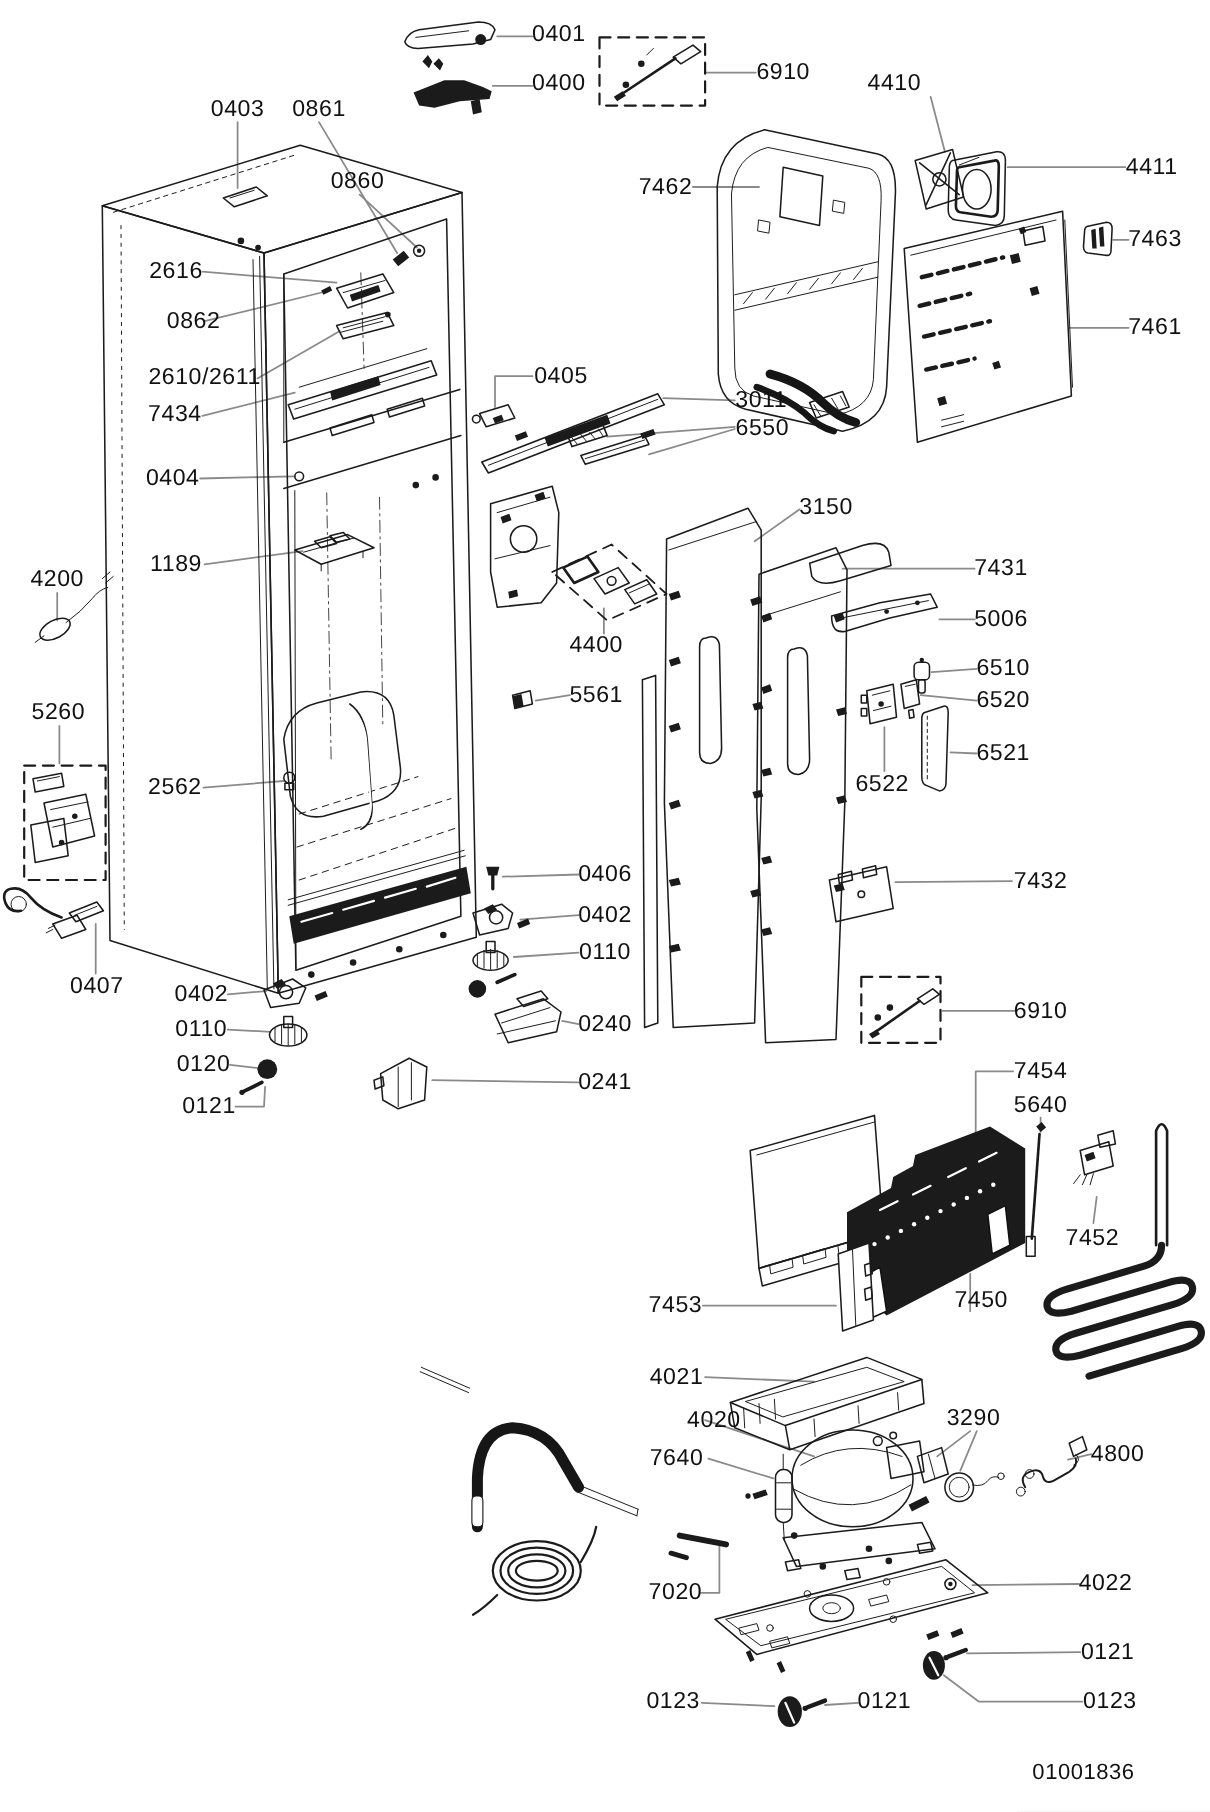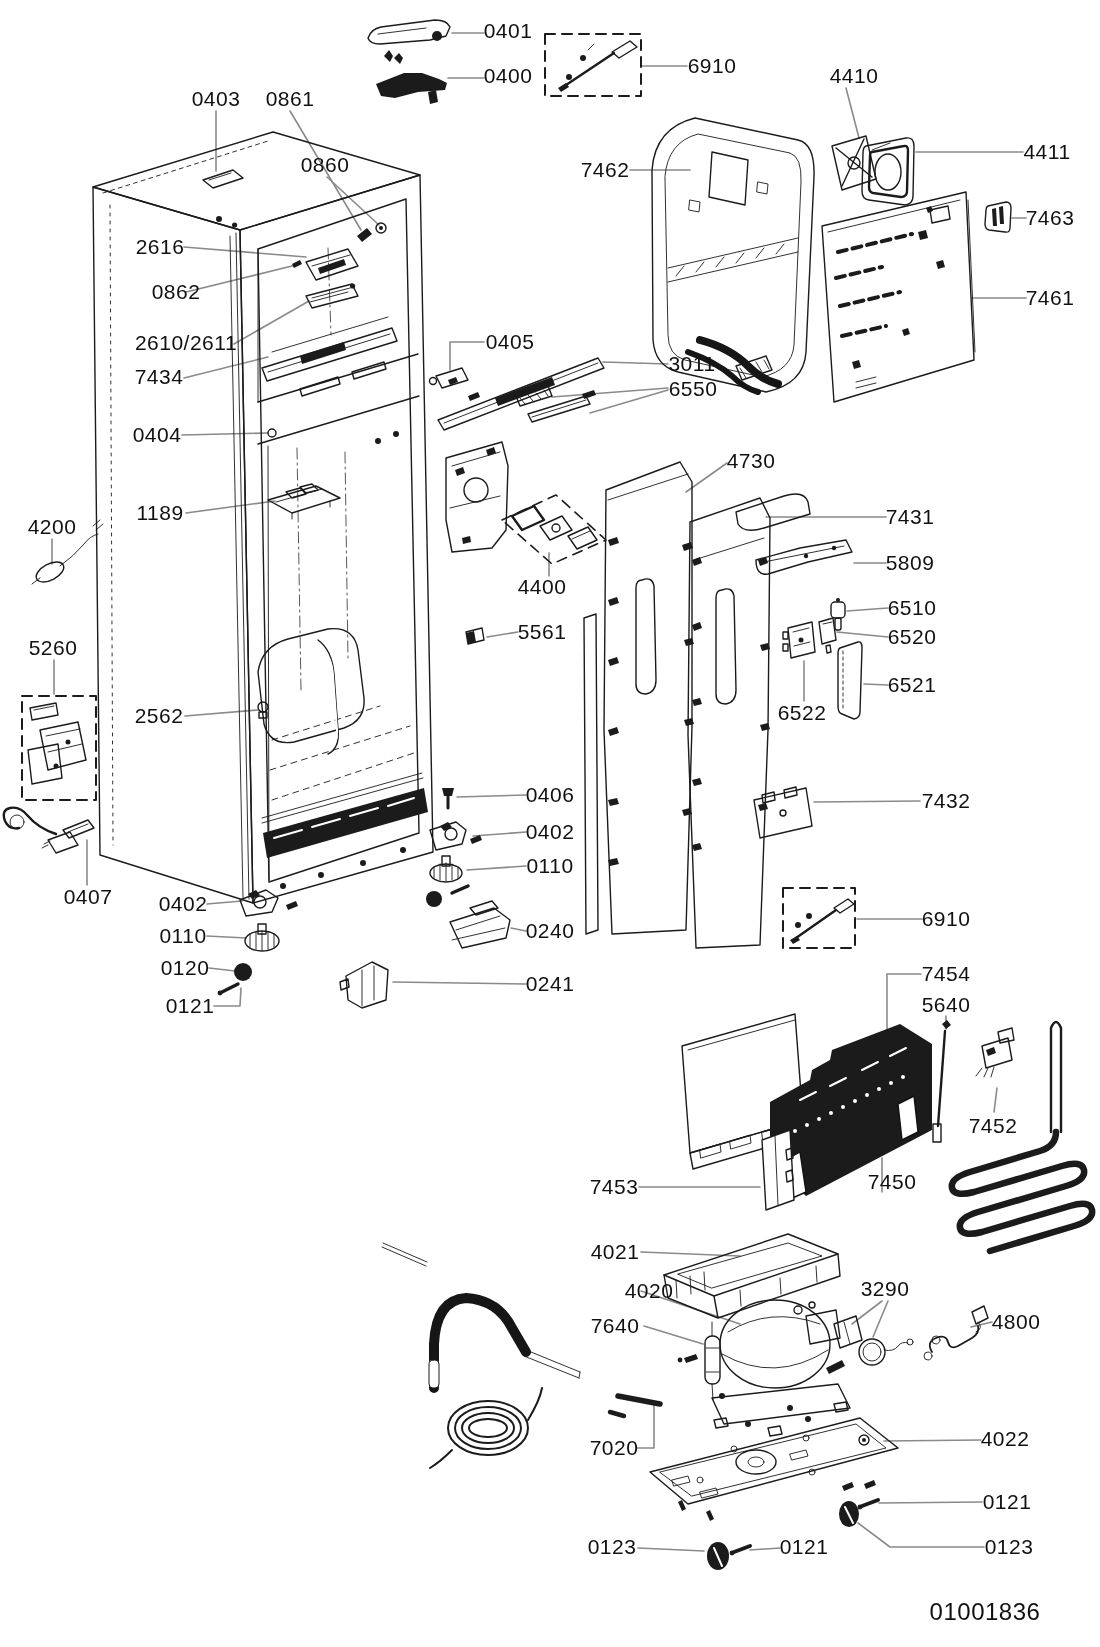--- a/index.html
+++ b/index.html
@@ -17,21 +17,21 @@
   .art .dash{stroke-dasharray:10 7;stroke-width:2;}
   .art .dashdot{stroke-dasharray:11 4 2 4;stroke-width:0.9;stroke:#444;}
   .art .thin{stroke-width:0.9;}
   .art .thick{stroke-width:2.4;}
   .art .tube{stroke-width:8;stroke:#161616;}
   .art .wdash{stroke:#ffffff;stroke-width:2;}
   .lbl{
     position:absolute;transform:translate(-50%,-50%);
     font-size:21px;color:#111;white-space:nowrap;letter-spacing:0.5px;
   }
-  .doccode{font-size:24px;}
+  .doccode{font-size:20px;}
 </style>
 </head>
 <body>
 
 <div class="stage">
 
 <svg class="art" viewBox="0 0 1100 1647">
 
   <g>
     <path class="leader" d="M452,33 H484"></path>
@@ -544,39 +544,39 @@
     <ellipse class="thin" style="stroke-width:2" cx="488" cy="1428" rx="19" ry="9"></ellipse>
     <path class="thin" style="stroke-width:2" d="M528,1420 Q540,1400 542,1388"></path>
     <path class="thin" style="stroke-width:2" d="M452,1450 Q440,1462 430,1468"></path>
   </g>
 
 </svg>
 
 <span class="lbl" style="left:508px;top:31px">0401</span>
 <span class="lbl" style="left:508px;top:76px">0400</span>
 <span class="lbl" style="left:712px;top:66px">6910</span>
-<span class="lbl" style="left:854px;top:76px">4410</span>
+<span class="lbl" style="left:813px;top:76px">4410</span>
 <span class="lbl" style="left:605px;top:170px">7462</span>
 <span class="lbl" style="left:1047px;top:152px">4411</span>
 <span class="lbl" style="left:1050px;top:218px">7463</span>
 <span class="lbl" style="left:1050px;top:298px">7461</span>
 <span class="lbl" style="left:216px;top:99px">0403</span>
 <span class="lbl" style="left:290px;top:99px">0861</span>
 <span class="lbl" style="left:325px;top:165px">0860</span>
 <span class="lbl" style="left:160px;top:247px">2616</span>
 <span class="lbl" style="left:176px;top:292px">0862</span>
 <span class="lbl" style="left:186px;top:343px">2610/2611</span>
 <span class="lbl" style="left:159px;top:377px">7434</span>
 <span class="lbl" style="left:157px;top:435px">0404</span>
 <span class="lbl" style="left:510px;top:342px">0405</span>
 <span class="lbl" style="left:692px;top:364px">3011</span>
 <span class="lbl" style="left:693px;top:389px">6550</span>
-<span class="lbl" style="left:751px;top:461px">4730</span>
+<span class="lbl" style="left:751px;top:461px">3150</span>
 <span class="lbl" style="left:910px;top:517px">7431</span>
-<span class="lbl" style="left:910px;top:563px">5809</span>
+<span class="lbl" style="left:910px;top:563px">5006</span>
 <span class="lbl" style="left:912px;top:608px">6510</span>
 <span class="lbl" style="left:912px;top:637px">6520</span>
 <span class="lbl" style="left:912px;top:685px">6521</span>
 <span class="lbl" style="left:802px;top:713px">6522</span>
 <span class="lbl" style="left:542px;top:587px">4400</span>
 <span class="lbl" style="left:542px;top:632px">5561</span>
 <span class="lbl" style="left:52px;top:527px">4200</span>
 <span class="lbl" style="left:53px;top:648px">5260</span>
 <span class="lbl" style="left:160px;top:513px">1189</span>
 <span class="lbl" style="left:159px;top:716px">2562</span>

